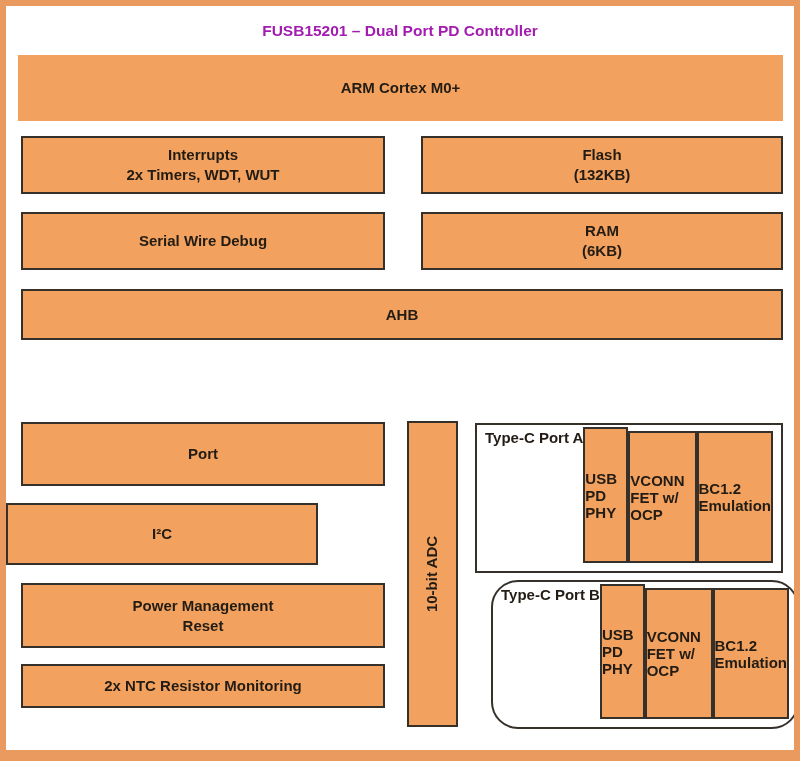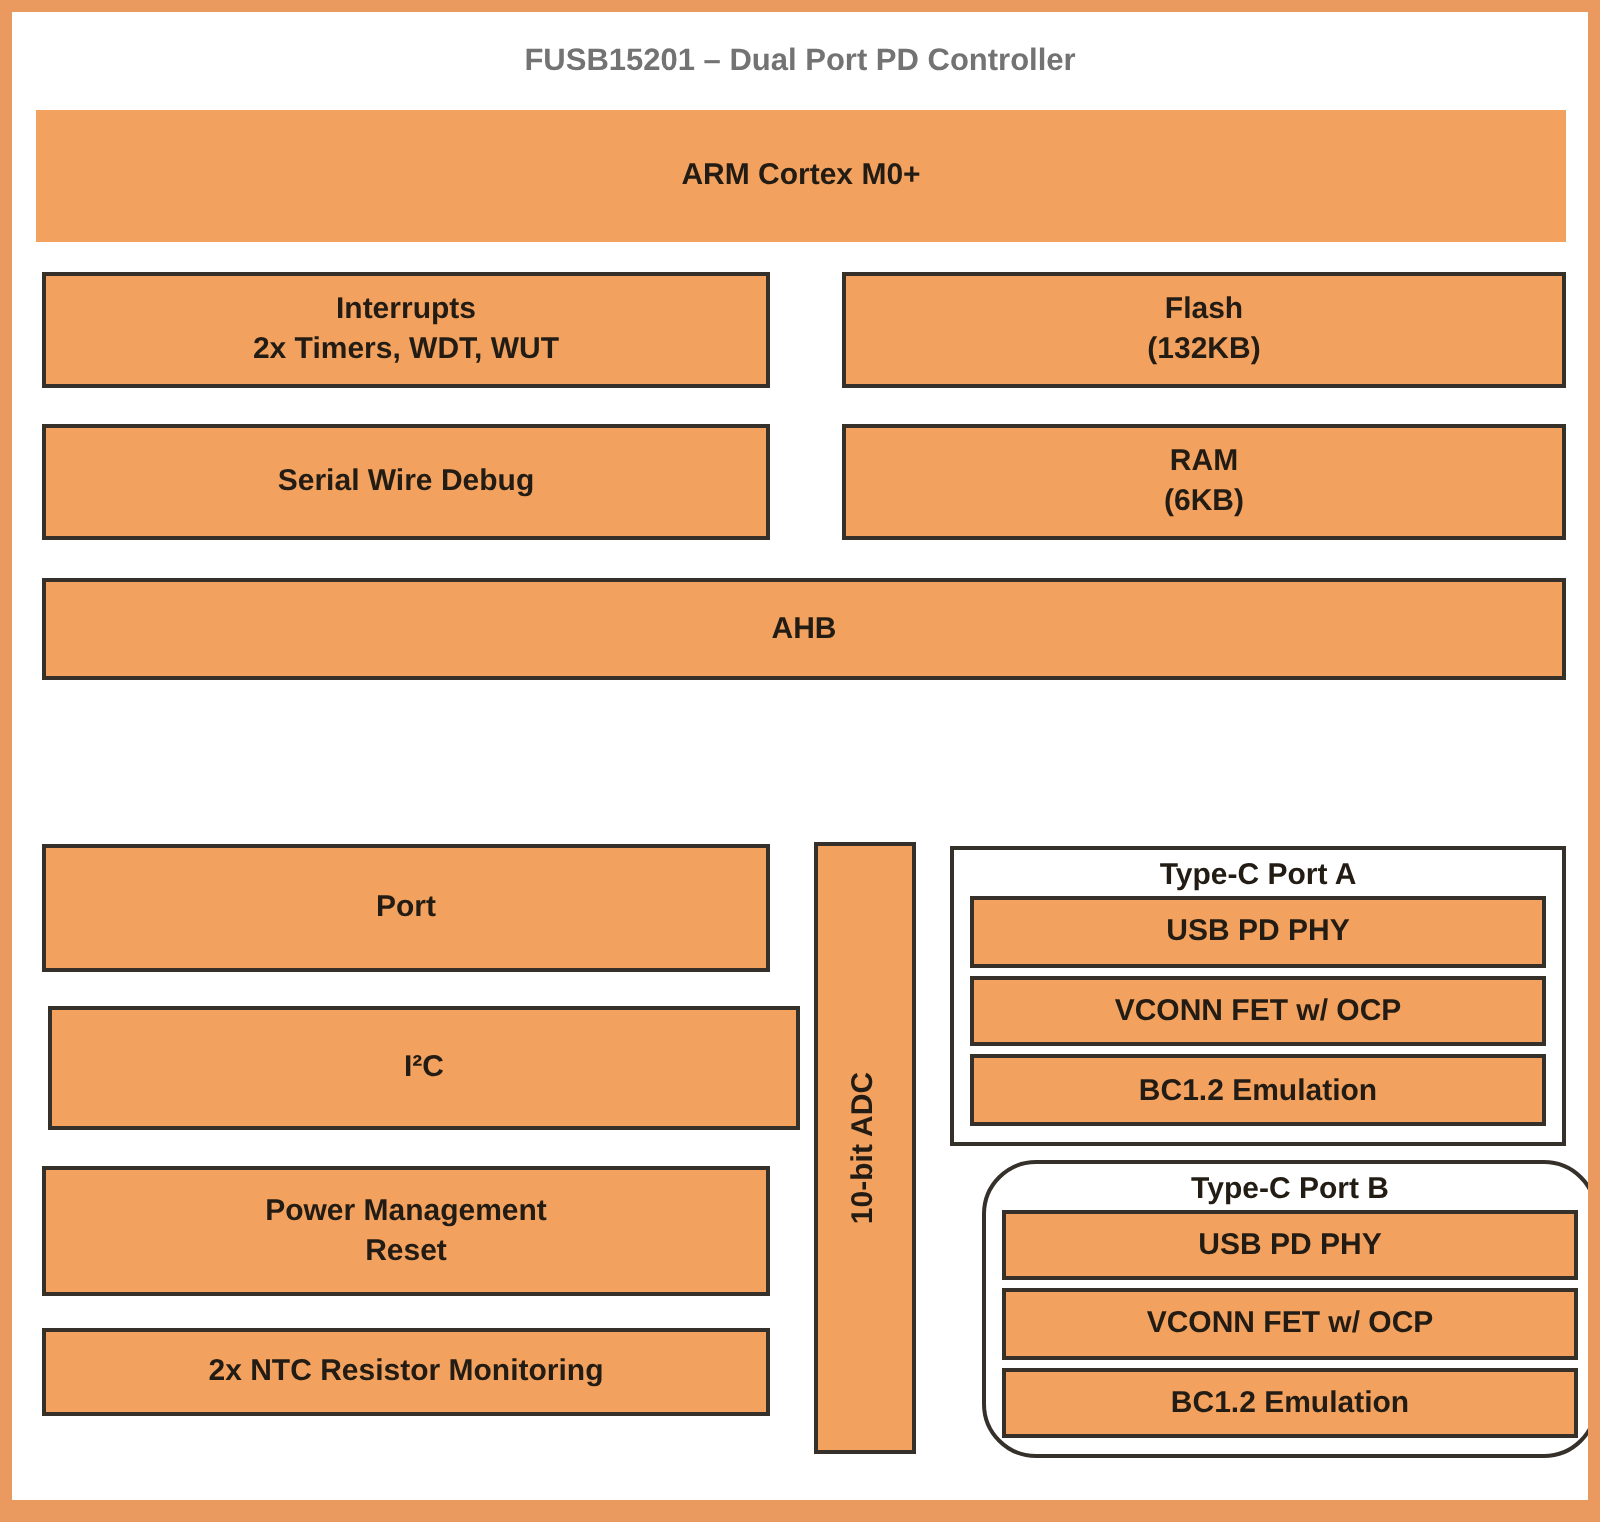--- a/index.html
+++ b/index.html
@@ -31,21 +31,21 @@
     z-index: 5;
   }
   .diagram-title {
     position: absolute;
     left: 0;
     top: 22px;
     width: 100%;
     text-align: center;
     font-size: 15.5px;
     font-weight: bold;
-    color: #737373;
+    color: #a21caf;
   }
   .block {
     position: absolute;
     background: var(--block-fill);
     border: 2px solid var(--block-border);
     display: flex;
     flex-direction: column;
     align-items: center;
     justify-content: center;
     text-align: center;
@@ -57,21 +57,21 @@
   .block.no-border { border: none; }
   .adc-block span {
     transform: rotate(-90deg);
     white-space: nowrap;
   }
   .port-container {
     position: absolute;
     background: #ffffff;
     border: 2px solid var(--block-border);
     display: flex;
-    flex-direction: column;
+    flex-direction: row;
     padding: 2px 8px 8px 8px;
   }
   .port-title {
     text-align: center;
     font-size: 15px;
     font-weight: bold;
     line-height: 21px;
     flex: 0 0 auto;
   }
   .port-item {
@@ -117,21 +117,21 @@
     <span>(6KB)</span>
   </div>
 
   <div class="block" style="left:21px; top:289px; width:762px; height:51px;">
     <span>AHB</span>
   </div>
 
   <div class="block" style="left:21px; top:422px; width:364px; height:64px;">
     <span>Port</span>
   </div>
-  <div class="block" style="left:24px; top:503px; width:376px; height:62px;">
+  <div class="block" style="left:6px; top:503px; width:312px; height:62px;">
     <span>I²C</span>
   </div>
   <div class="block" style="left:21px; top:583px; width:364px; height:65px;">
     <span>Power Management</span>
     <span>Reset</span>
   </div>
   <div class="block" style="left:21px; top:664px; width:364px; height:44px;">
     <span>2x NTC Resistor Monitoring</span>
   </div>
 

